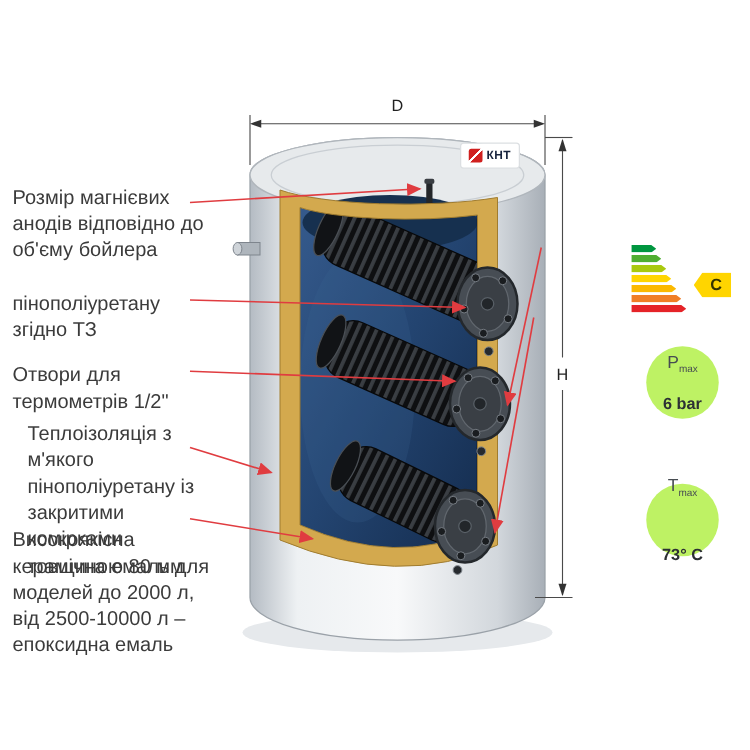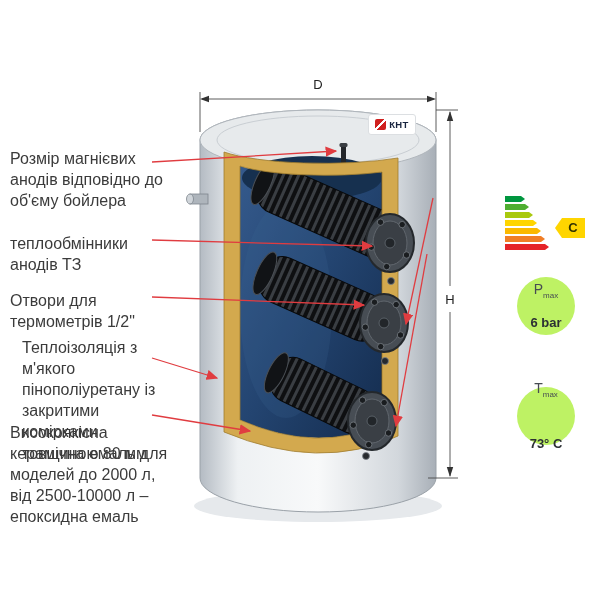--- a/index.html
+++ b/index.html
@@ -184,21 +184,21 @@
       <path d="M152,415 L250,431" marker-end="url(#rarr)"></path>
     </g>
   </svg>
 
   <div class="logo">
     <span class="logo-mark"></span>
     <span class="logo-text">КНТ</span>
   </div>
 
   <div class="callout-label lbl-1">Розмір магнієвих анодів відповідно до об'єму бойлера</div>
-  <div class="callout-label lbl-2">теплообмінники анодів ТЗ</div>
+  <div class="callout-label lbl-2">пінополіуретану згідно ТЗ</div>
   <div class="callout-label lbl-3">Отвори для термометрів 1/2"</div>
   <div class="callout-label lbl-4">Теплоізоляція з м'якого пінополіуретану із закритими комірками товщиною 80 мм</div>
   <div class="callout-label lbl-5">Високоякісна керамічна емаль для моделей до 2000 л, від 2500-10000 л – епоксидна емаль</div>
 
   <div class="energy">
     <div>
         <div class="ebar" style="background: rgb(0, 150, 63); width: 20px;"></div>
         <div class="ebar" style="background: rgb(79, 174, 49); width: 24px;"></div>
         <div class="ebar" style="background: rgb(169, 201, 14); width: 28px;"></div>
         <div class="ebar" style="background: rgb(255, 213, 0); width: 32px;"></div>

